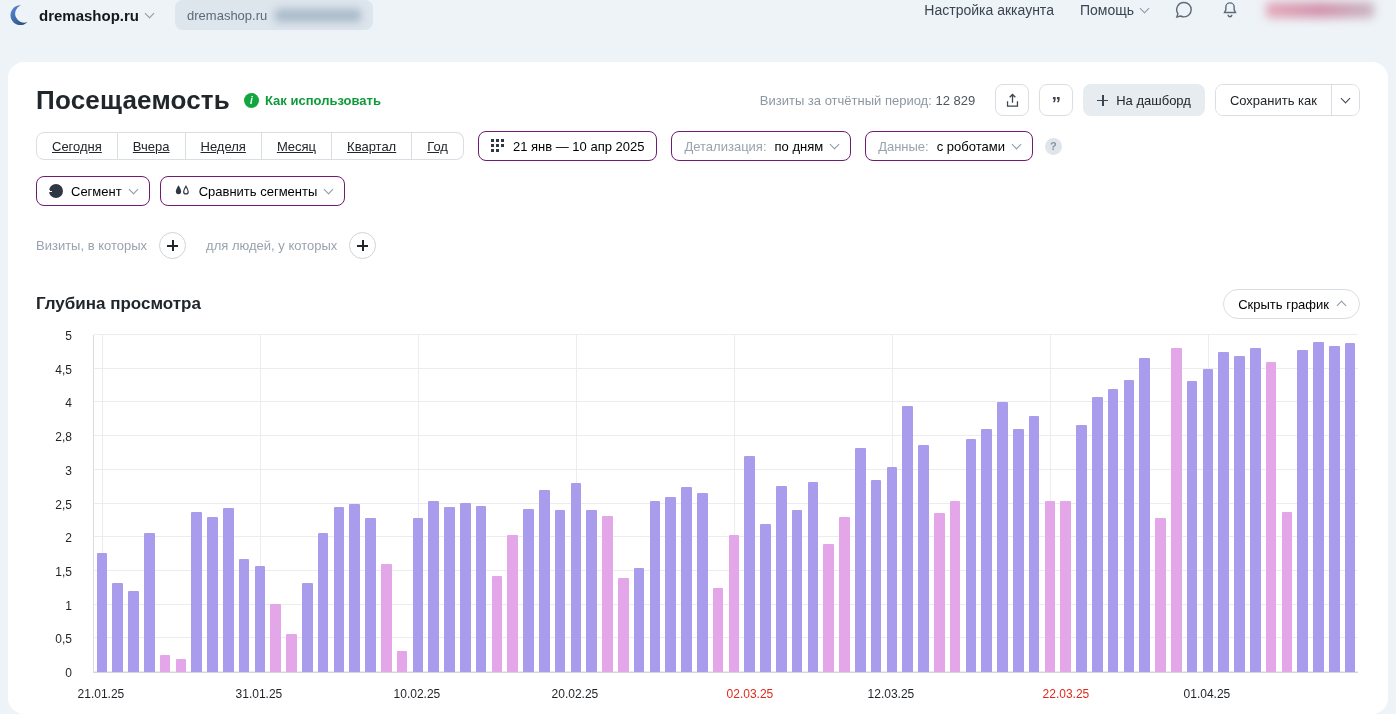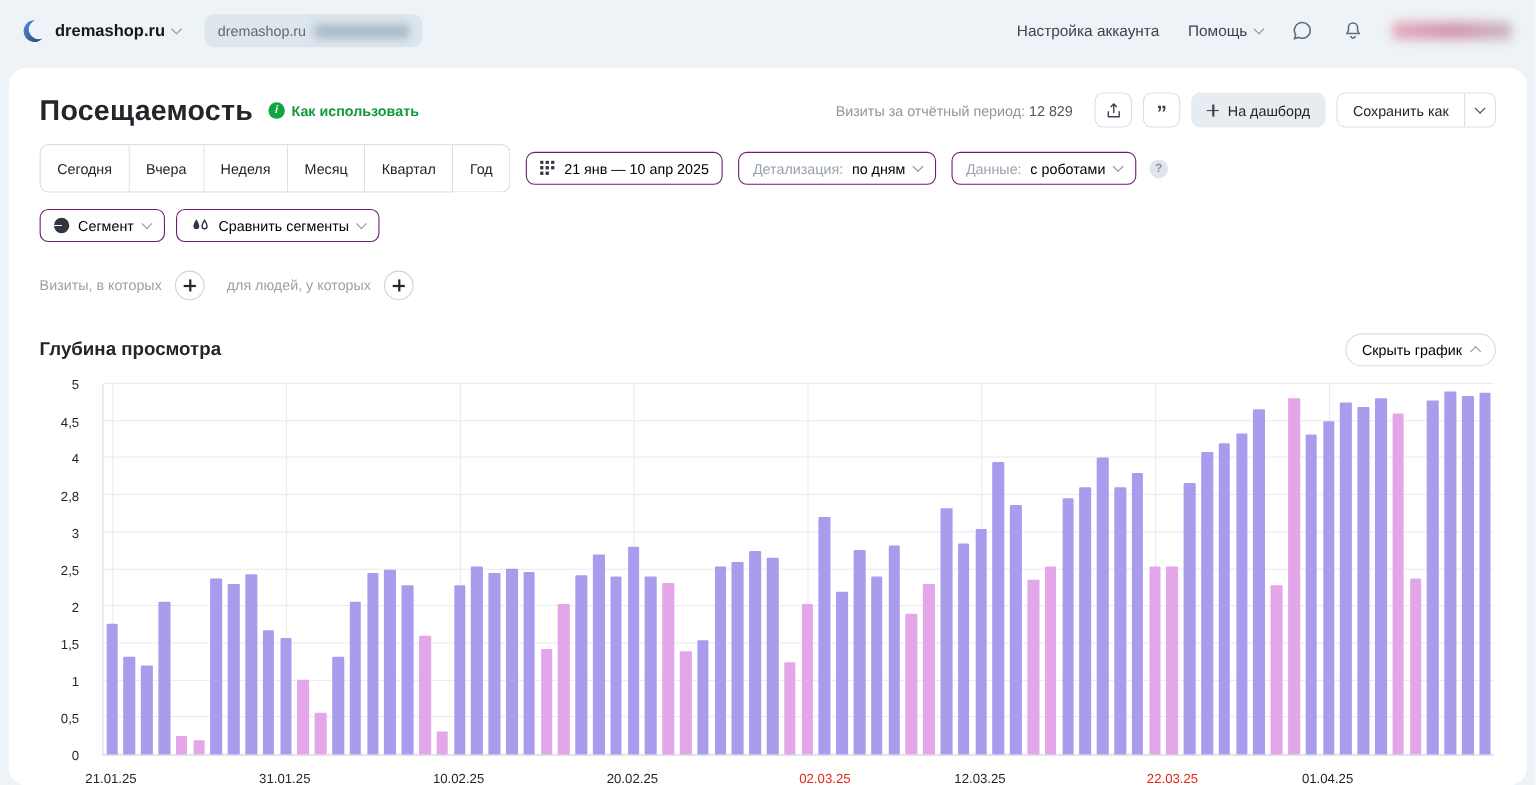--- a/index.html
+++ b/index.html
@@ -4,21 +4,21 @@
 <style>
   * { box-sizing: border-box; margin: 0; padding: 0; }
   html, body { width: 1396px; height: 714px; overflow: hidden; }
   body {
     font-family: "Liberation Sans", "DejaVu Sans", sans-serif;
     background: #eef3f8;
     color: #21262b;
     font-size: 13px;
   }
   
-  .topbar { height: 56px; display: flex; align-items: center; padding: 0 22px 0 18px; justify-content: space-between; }
+  .topbar { height: 56px; display: flex; align-items: flex-start; padding: 0 22px 0 7px; justify-content: space-between; }
   .tb-left, .tb-right { display: flex; align-items: center; }
   .logo { width: 22px; height: 22px; margin-right: 10px; display: inline-flex; cursor: pointer; }
   .counter-sel { display: flex; align-items: center; gap: 7px; background: none; border: none; font-size: 15px; font-weight: bold; color: #14181c; cursor: pointer; font-family: inherit; }
   .chip { margin-left: 22px; background: #dde5ed; border-radius: 8px; height: 30px; display: flex; align-items: center; padding: 0 12px; gap: 8px; color: #5b6b7a; font-size: 13px; cursor: pointer; }
   .blur { display: inline-block; border-radius: 3px; }
   .blur-gray { width: 86px; height: 13px; background: #a9bac9; filter: blur(4px); }
   .blur-pink { width: 108px; height: 16px; background: linear-gradient(90deg,#e3aab9,#d294ad,#c9b6c2); filter: blur(5px); }
   .tb-link { color: #3b4550; font-size: 14px; text-decoration: none; cursor: pointer; }
   .tb-right > * { margin-left: 26px; }
   .help-btn { display: flex; align-items: center; gap: 7px; background: none; border: none; font-size: 14px; color: #3b4550; cursor: pointer; font-family: inherit; }
@@ -44,21 +44,21 @@
   .split { display: inline-flex; border: 1px solid #d9dee3; border-radius: 8px; overflow: hidden; }
   .split > span { padding: 0 14px; height: 30px; display: inline-flex; align-items: center; cursor: pointer; background: #fff; }
   .split > span + span { border-left: 1px solid #d9dee3; padding: 0 10px; }
   .plus-ico { position: relative; width: 11px; height: 11px; display: inline-block; }
   .plus-ico::before, .plus-ico::after { content: ""; position: absolute; background: #3b4550; }
   .plus-ico::before { left: 5px; top: 0; width: 1.6px; height: 11px; }
   .plus-ico::after { top: 5px; left: 0; height: 1.6px; width: 11px; }
   
   .row { display: flex; align-items: center; margin-top: 15px; }
   .seg { display: inline-flex; }
-  .seg button { height: 44px; padding: 0 15px; border: 1px solid #d9dee3; border-left: none; background: #fff; font-size: 13px; font-family: inherit; color: #21262b; cursor: pointer; }
+  .seg button { height: 28px; padding: 0 15px; border: 1px solid #d9dee3; border-left: none; background: #fff; font-size: 13px; font-family: inherit; color: #21262b; cursor: pointer; text-decoration: underline; }
   .seg button:first-child { border-left: 1px solid #d9dee3; border-radius: 8px 0 0 8px; }
   .seg button:last-child { border-radius: 0 8px 8px 0; }
   .btn30 { height: 30px; border: 1px solid #701a75; border-radius: 8px; background: #fff; font-size: 13px; padding: 0 12px; display: inline-flex; align-items: center; gap: 8px; cursor: pointer; font-family: inherit; }
   .ml10 { margin-left: 10px; } .ml14 { margin-left: 14px; }
   .lbl-gray { color: #99a3ad; }
   .qmark { width: 17px; height: 17px; border-radius: 50%; background: #dfe5ea; color: #8795a3; font-size: 11px; font-weight: bold; display: inline-flex; align-items: center; justify-content: center; margin-left: 12px; cursor: pointer; }
   .pie-ico { width: 14px; height: 14px; border-radius: 50%; background: conic-gradient(#2f3842 0 262deg, #ffffff 262deg 275deg, #2f3842 275deg 360deg); display: inline-block; }
   .pill-disabled { height: 30px; border-radius: 8px; background: #e9eef2; color: #9aa4ae; font-size: 13px; padding: 0 12px; display: inline-flex; align-items: center; gap: 8px; border: none; cursor: default; font-family: inherit; }
   .pill-disabled .chev { border-color: #b4bec7; }
   

